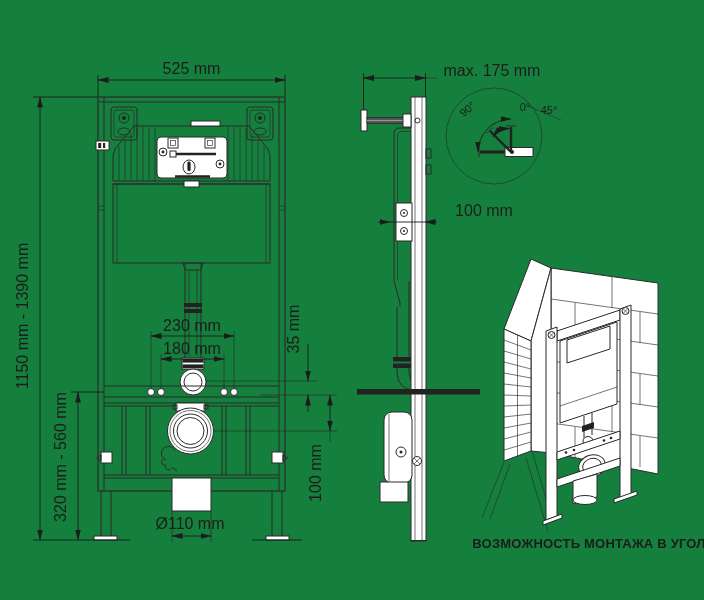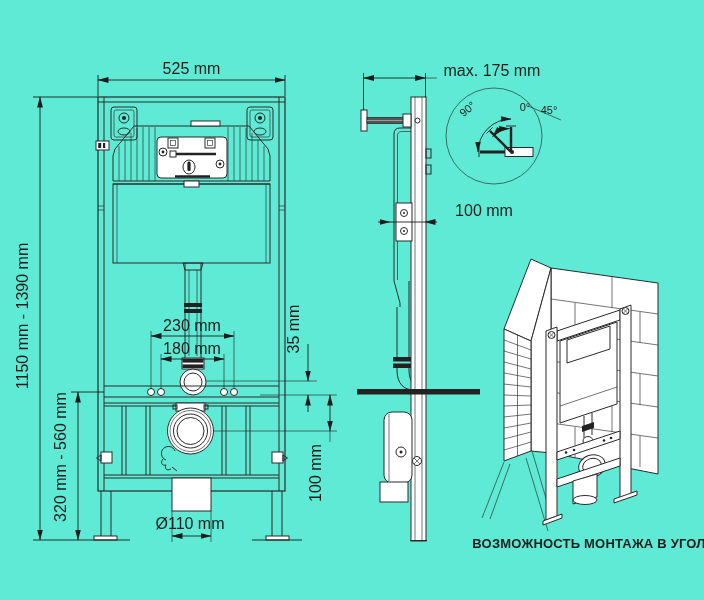--- a/index.html
+++ b/index.html
@@ -1,16 +1,16 @@
 <!DOCTYPE html>
 <html><head>
 <meta charset="utf-8">
 <style>
   html,body{margin:0;padding:0;background:#fff;}
-  .stage{width:704px;height:600px;background:#5eead4;position:relative;overflow:hidden;}
+  .stage{width:704px;height:600px;background:#15803d;position:relative;overflow:hidden;}
   svg{display:block;font-family:"Liberation Sans",sans-serif;}
   .s  {stroke:#2a2a2a;stroke-width:1;fill:none;}
   .s2 {stroke:#2a2a2a;stroke-width:1.2;fill:none;}
   .sw {stroke:#2a2a2a;stroke-width:1;fill:#ffffff;}
   .sf {stroke:none;fill:#222222;}
   .thin{stroke:#2a2a2a;stroke-width:.65;fill:none;}
   .dim{stroke:#1c1c1c;stroke-width:.9;fill:none;}
   .lbl{fill:#1c1c1c;font-size:16px;}
   .lbl-s{fill:#1c1c1c;font-size:11px;}
   .cap{fill:#1c1c1c;font-size:13px;font-weight:bold;letter-spacing:.2px;}

